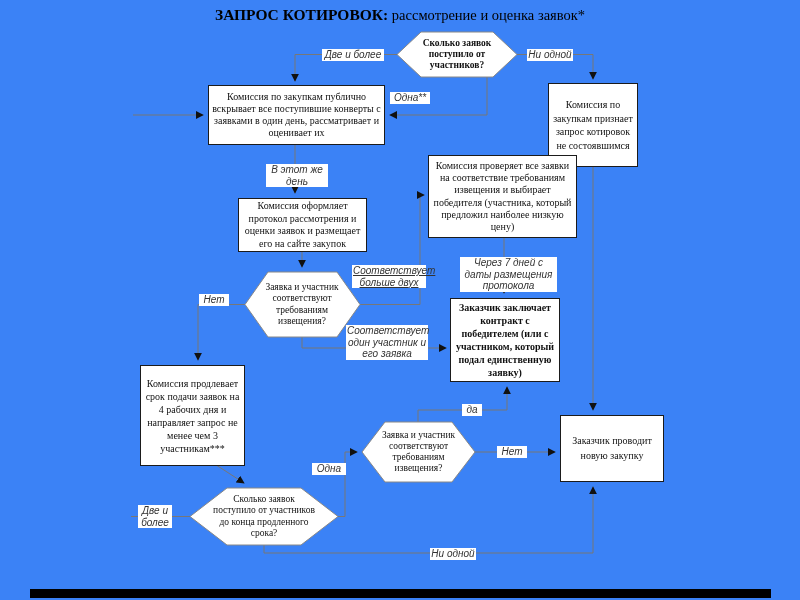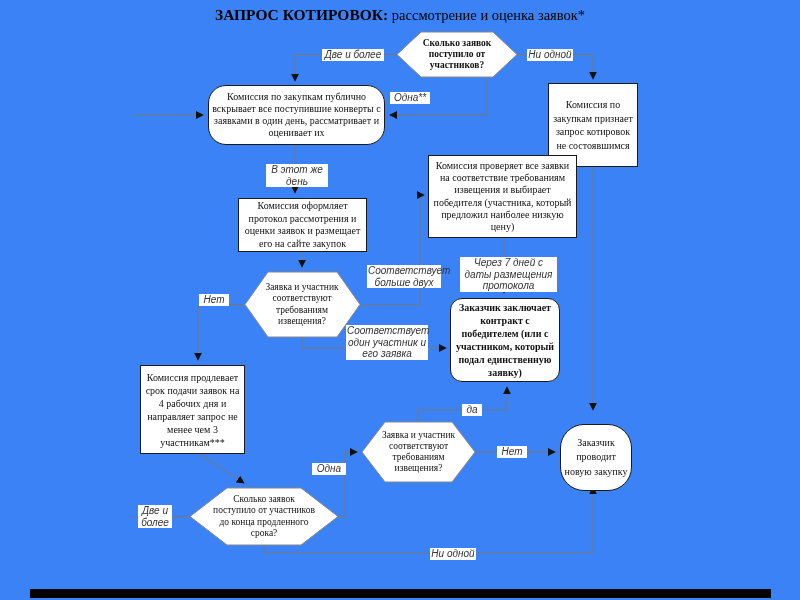--- a/index.html
+++ b/index.html
@@ -71,39 +71,39 @@
       <polygon points="245,304.5 268,272 337,272 360,304.5 337,337 268,337"></polygon>
       <polygon points="362,452 385,422 452,422 475,452 452,482 385,482"></polygon>
       <polygon points="190,516.5 227,488 301,488 338,516.5 301,545 227,545"></polygon>
     </g>
   </svg>
 
   <div class="title">
     <span class="b">ЗАПРОС КОТИРОВОК:</span><span class="r"> рассмотрение и оценка заявок*</span>
   </div>
 
-  <div class="node" style="left:208px;top:85px;width:177px;height:60px;border-radius:18px;">Комиссия по закупкам публично вскрывает все поступившие конверты с заявками в один день, рассматривает и оценивает их</div>
+  <div class="node" style="left:208px;top:85px;width:177px;height:60px;">Комиссия по закупкам публично вскрывает все поступившие конверты с заявками в один день, рассматривает и оценивает их</div>
   <div class="node" style="left:548px;top:83px;width:90px;height:84px;line-height:1.35;">Комиссия по закупкам признает запрос котировок не состоявшимся</div>
   <div class="node" style="left:428px;top:155px;width:149px;height:83px;">Комиссия проверяет все заявки на соответствие требованиям извещения и выбирает победителя (участника, который предложил наиболее низкую цену)</div>
   <div class="node" style="left:238px;top:198px;width:129px;height:54px;line-height:1.25;">Комиссия оформляет протокол рассмотрения и оценки заявок и размещает его на сайте закупок</div>
-  <div class="node bold" style="left:450px;top:298px;width:110px;height:84px;line-height:1.3;border-radius:12px;">Заказчик заключает контракт с победителем (или с участником, который подал единственную заявку)</div>
-  <div class="node" style="left:140px;top:365px;width:105px;height:89px;line-height:1.3;">Комиссия продлевает срок подачи заявок на 4 рабочих дня и направляет запрос не менее чем 3 участникам***</div>
-  <div class="node" style="left:560px;top:424px;width:72px;height:67px;line-height:1.45;border-radius:24px;">Заказчик проводит новую закупку</div>
+  <div class="node bold" style="left:450px;top:298px;width:110px;height:84px;line-height:1.3;">Заказчик заключает контракт с победителем (или с участником, который подал единственную заявку)</div>
+  <div class="node" style="left:140px;top:365px;width:105px;height:101px;line-height:1.3;">Комиссия продлевает срок подачи заявок на 4 рабочих дня и направляет запрос не менее чем 3 участникам***</div>
+  <div class="node" style="left:560px;top:415px;width:104px;height:67px;line-height:1.45;">Заказчик проводит новую закупку</div>
 
   <div class="hextext bold" style="left:409px;top:34px;width:96px;height:41px;">Сколько заявок поступило от участников?</div>
   <div class="hextext" style="left:256px;top:274px;width:92px;height:61px;">Заявка и участник соответствуют требованиям извещения?</div>
   <div class="hextext" style="left:373px;top:424px;width:91px;height:56px;">Заявка и участник соответствуют требованиям извещения?</div>
   <div class="hextext" style="left:211px;top:490px;width:106px;height:53px;">Сколько заявок поступило от участников до конца продленного срока?</div>
 
   <div class="elabel" style="left:322px;top:49px;width:60px;">Две и более</div>
   <div class="elabel" style="left:527px;top:49px;width:44px;">Ни одной</div>
   <div class="elabel" style="left:390px;top:92px;width:38px;">Одна**</div>
   <div class="elabel" style="left:266px;top:164px;width:60px;">В этот же день</div>
   <div class="elabel" style="left:199px;top:294px;width:28px;">Нет</div>
-  <div class="elabel" style="left:367px;top:265px;width:72px;">Соответствует больше двух</div>
+  <div class="elabel" style="left:352px;top:265px;width:72px;text-decoration:underline;">Соответствует больше двух</div>
   <div class="elabel" style="left:346px;top:325px;width:80px;">Соответствует один участник и его заявка</div>
   <div class="elabel" style="left:460px;top:257px;width:95px;">Через 7 дней с даты размещения протокола</div>
   <div class="elabel" style="left:462px;top:404px;width:18px;">да</div>
   <div class="elabel" style="left:312px;top:463px;width:32px;">Одна</div>
   <div class="elabel" style="left:497px;top:446px;width:28px;">Нет</div>
   <div class="elabel" style="left:138px;top:505px;width:32px;">Две и более</div>
   <div class="elabel" style="left:430px;top:548px;width:44px;">Ни одной</div>
 
   <div class="bar"></div>
 

